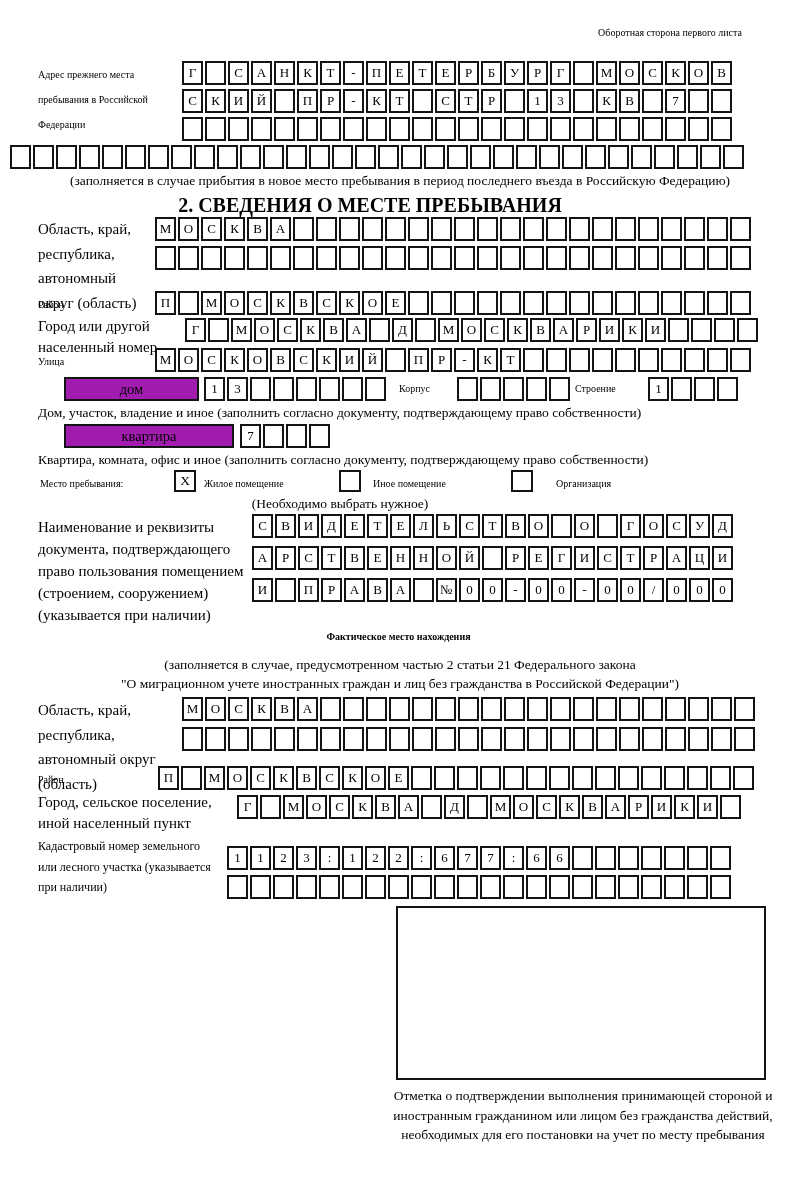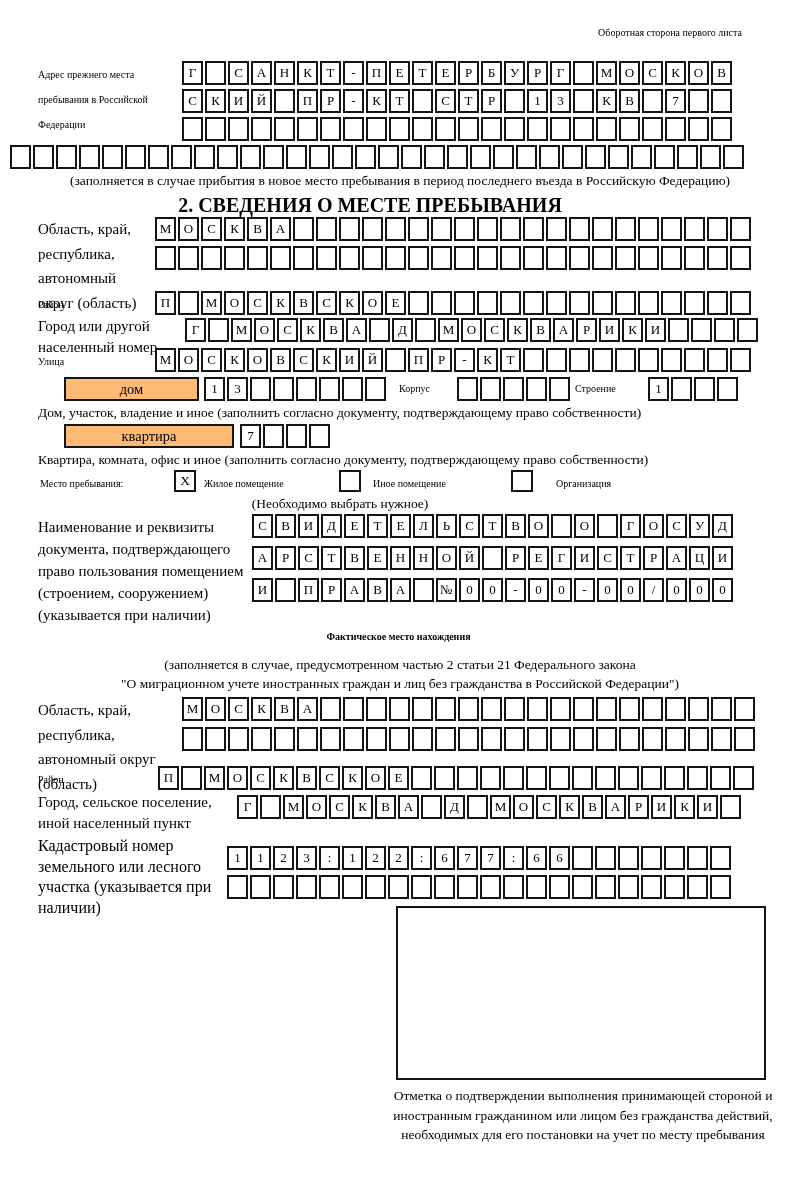--- a/index.html
+++ b/index.html
@@ -14,21 +14,21 @@
   .center{text-align:center;}
   .bold{font-weight:bold;}
   .cellrow{display:flex;gap:2px;}
   .cell{
     flex:0 0 17px;width:17px;height:20px;border:2px solid #141414;
     font-size:13px;line-height:20px;text-align:center;background:#fff;
     font-family:"Liberation Serif", serif;
   }
   .widebox{
     border:2px solid #141414;height:20px;line-height:20px;text-align:center;
-    font-size:14.5px;background:#fdba74;
+    font-size:14.5px;background:#a21caf;
   }
   .checkbox{
     position:absolute;width:18px;height:18px;border:2px solid #141414;
     text-align:center;line-height:18px;font-size:13.5px;background:#fff;
   }
   .stampbox{border:2px solid #141414;background:#fff;}
 </style>
 </head>
 <body>
 
@@ -524,21 +524,21 @@
     <span class="cell">К</span>
     <span class="cell">В</span>
     <span class="cell">А</span>
     <span class="cell">Р</span>
     <span class="cell">И</span>
     <span class="cell">К</span>
     <span class="cell">И</span>
     <span class="cell"></span>
   </div>
 
-<div class="abs" style="left:38px;top:836px;width:180px;font-size:16px;line-height:20.5px;">Кадастровый номер земельного или лесного участка (указывается при наличии)</div>
+<div class="abs" style="left:38px;top:836px;width:180px;font-size:12px;line-height:20.5px;">Кадастровый номер земельного или лесного участка (указывается при наличии)</div>
 <div class="abs cellrow" style="left:227px;top:846px;">
     <span class="cell">1</span>
     <span class="cell">1</span>
     <span class="cell">2</span>
     <span class="cell">3</span>
     <span class="cell">:</span>
     <span class="cell">1</span>
     <span class="cell">2</span>
     <span class="cell">2</span>
     <span class="cell">:</span>

